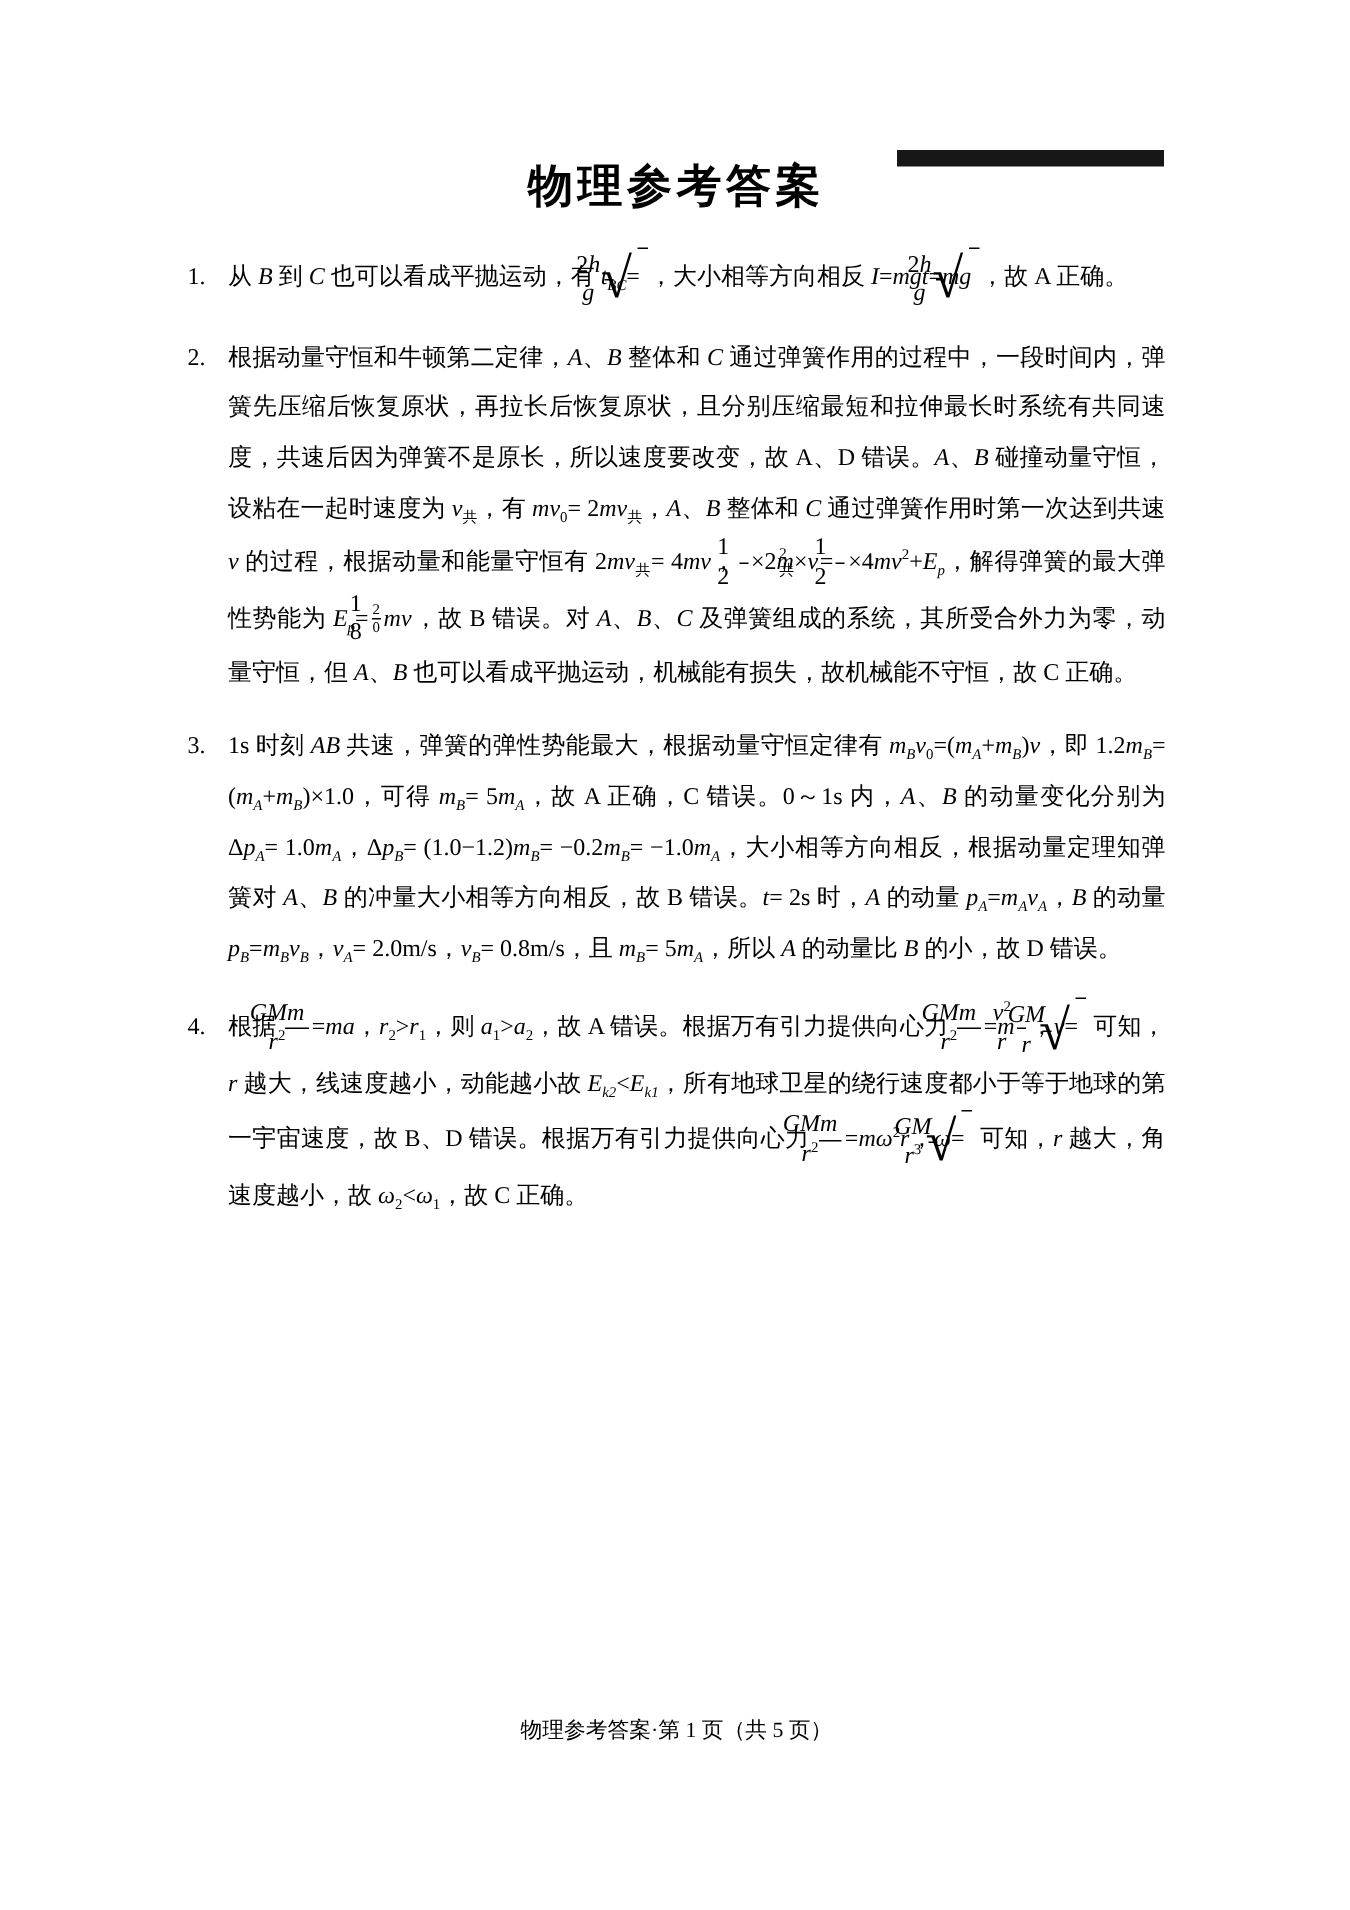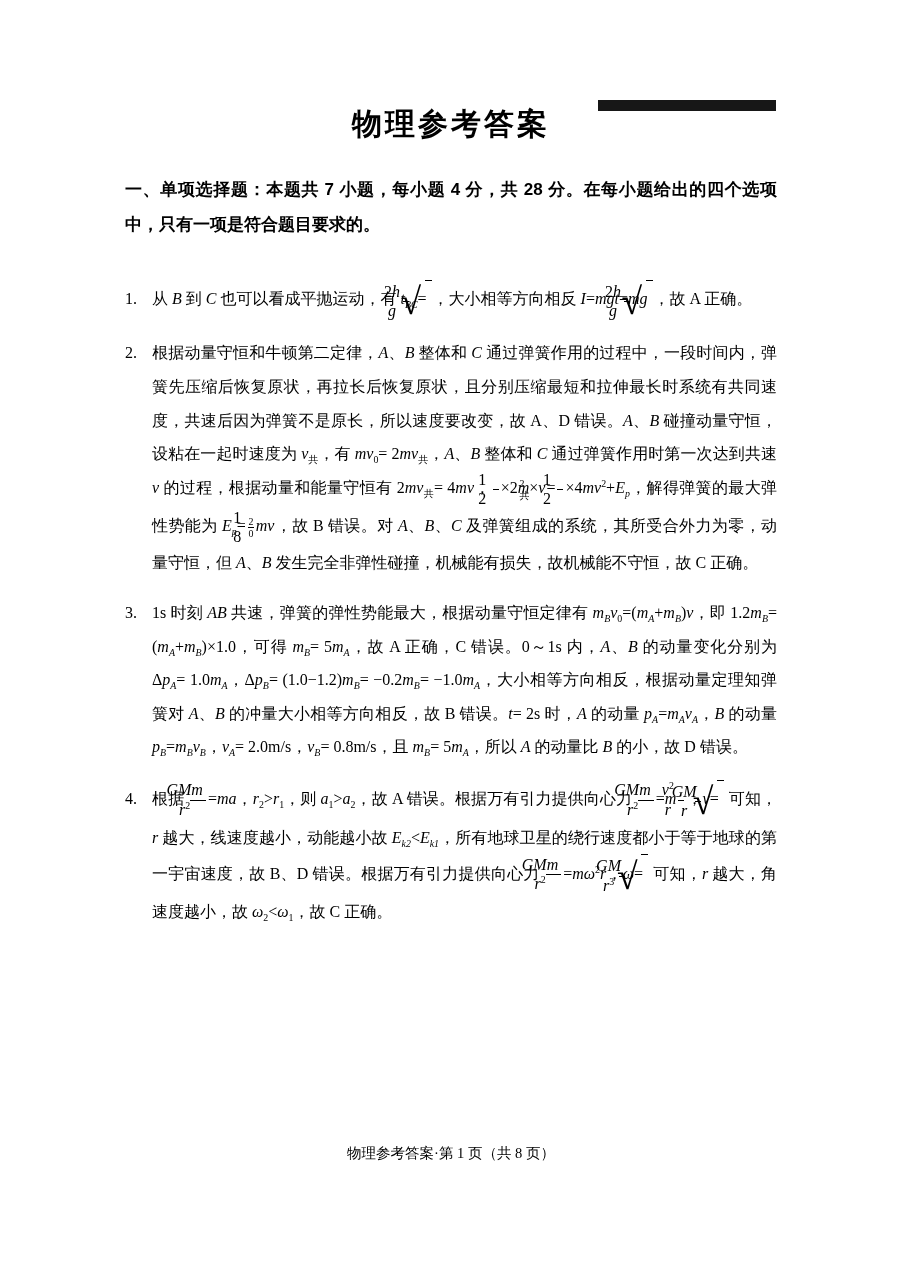--- a/index.html
+++ b/index.html
@@ -67,21 +67,20 @@
 </style>
 </head>
 <body>
 
 <div class="page">
 
   <div class="redaction-bar"></div>
 
   <div class="title">物理参考答案</div>
 
-  <p class="intro">一、单项选择题：本题共 7 小题，每小题 4 分，共 28 分。在每小题给出的四个选项中，只有一项是符合题目要求的。</p>
 
   <table class="answers">
     <colgroup>
         <col style="width:80px">
         <col>
         <col>
         <col>
         <col>
         <col>
         <col>
@@ -101,30 +100,30 @@
           <span class="radicand"><span class="frac"><span class="fn"><span class="mn">2</span><span class="mi">h</span></span><span class="fd"><span class="mi">g</span></span></span></span>
         </span><span class="c">，故 A 正确。</span></span>
   </p>
   <p class="item">
     <span class="no">2.</span><span><span class="c">根据动量守恒和牛顿第二定律，</span><span class="mi">A</span><span class="c">、</span><span class="mi">B</span><span class="c"> 整体和 </span><span class="mi">C</span><span class="c"> 通过弹簧作用的过程中，一段时间内，弹簧先压缩后恢复原状，再拉长后恢复原状，且分别压缩最短和拉伸最长时系统有共同速度，共速后因为弹簧不是原长，所以速度要改变，故 A、D 错误。</span><span class="mi">A</span><span class="c">、</span><span class="mi">B</span><span class="c"> 碰撞动量守恒，设粘在一起时速度为 </span><span class="mi">v</span><sub class="mn">共</sub><span class="c">，有 </span><span class="mi">mv</span><sub class="mn">0</sub><span class="mn">= 2</span><span class="mi">mv</span><sub class="mn">共</sub><span class="c">，</span><span class="mi">A</span><span class="c">、</span><span class="mi">B</span><span class="c"> 整体和 </span><span class="mi">C</span><span class="c"> 通过弹簧作用时第一次达到共速 </span><span class="mi">v</span><span class="c"> 的过程，根据动量和能量守恒有 </span><span class="mn">2</span><span class="mi">mv</span><sub class="mn">共</sub><span class="mn">= 4</span><span class="mi">mv</span><span class="c">，</span><span class="frac"><span class="fn"><span class="mn">1</span></span><span class="fd"><span class="mn">2</span></span></span><span class="mn">×2</span><span class="mi">m</span><span class="mn">×</span><span class="mi">v</span><span class="ss">
           <span class="sp">2</span>
           <span class="sb">共</span>
         </span><span class="mn">=</span><span class="frac"><span class="fn"><span class="mn">1</span></span><span class="fd"><span class="mn">2</span></span></span><span class="mn">×4</span><span class="mi">m</span><span class="mi">v</span><sup class="mn">2</sup><span class="mn">+</span><span class="mi">E</span><sub class="mi">p</sub><span class="c">，解得弹簧的最大弹性势能为 </span><span class="mi">E</span><sub class="mi">p</sub><span class="mn">=</span><span class="frac"><span class="fn"><span class="mn">1</span></span><span class="fd"><span class="mn">8</span></span></span><span class="mi">m</span><span class="mi">v</span><span class="ss">
           <span class="sp">2</span>
           <span class="sb">0</span>
-        </span><span class="c">，故 B 错误。对 </span><span class="mi">A</span><span class="c">、</span><span class="mi">B</span><span class="c">、</span><span class="mi">C</span><span class="c"> 及弹簧组成的系统，其所受合外力为零，动量守恒，但 </span><span class="mi">A</span><span class="c">、</span><span class="mi">B</span><span class="c"> 发生完全非弹性碰撞，机械能有损失，故机械能不守恒，故 C 正确。</span></span>
+        </span><span class="c">，故 B 错误。对 </span><span class="mi">A</span><span class="c">、</span><span class="mi">B</span><span class="c">、</span><span class="mi">C</span><span class="c"> 及弹簧组成的系统，其所受合外力为零，动量守恒，但 </span><span class="mi">A</span><span class="c">、</span><span class="mi">B</span><span class="c"> 也可以看成平抛运动，机械能有损失，故机械能不守恒，故 C 正确。</span></span>
   </p>
   <p class="item">
     <span class="no">3.</span><span><span class="c">1s 时刻 </span><span class="mi">AB</span><span class="c"> 共速，弹簧的弹性势能最大，根据动量守恒定律有 </span><span class="mi">m</span><sub class="mi">B</sub><span class="mi">v</span><sub class="mn">0</sub><span class="mn">=(</span><span class="mi">m</span><sub class="mi">A</sub><span class="mn">+</span><span class="mi">m</span><sub class="mi">B</sub><span class="mn">)</span><span class="mi">v</span><span class="c">，即 </span><span class="mn">1.2</span><span class="mi">m</span><sub class="mi">B</sub><span class="mn">=(</span><span class="mi">m</span><sub class="mi">A</sub><span class="mn">+</span><span class="mi">m</span><sub class="mi">B</sub><span class="mn">)×1.0</span><span class="c">，可得 </span><span class="mi">m</span><sub class="mi">B</sub><span class="mn">= 5</span><span class="mi">m</span><sub class="mi">A</sub><span class="c">，故 A 正确，C 错误。0～1s 内，</span><span class="mi">A</span><span class="c">、</span><span class="mi">B</span><span class="c"> 的动量变化分别为 </span><span class="mn">Δ</span><span class="mi">p</span><sub class="mi">A</sub><span class="mn">= 1.0</span><span class="mi">m</span><sub class="mi">A</sub><span class="c">，</span><span class="mn">Δ</span><span class="mi">p</span><sub class="mi">B</sub><span class="mn">= (1.0−1.2)</span><span class="mi">m</span><sub class="mi">B</sub><span class="mn">= −0.2</span><span class="mi">m</span><sub class="mi">B</sub><span class="mn">= −1.0</span><span class="mi">m</span><sub class="mi">A</sub><span class="c">，大小相等方向相反，根据动量定理知弹簧对 </span><span class="mi">A</span><span class="c">、</span><span class="mi">B</span><span class="c"> 的冲量大小相等方向相反，故 B 错误。</span><span class="mi">t</span><span class="mn">= 2s</span><span class="c"> 时，</span><span class="mi">A</span><span class="c"> 的动量 </span><span class="mi">p</span><sub class="mi">A</sub><span class="mn">=</span><span class="mi">m</span><sub class="mi">A</sub><span class="mi">v</span><sub class="mi">A</sub><span class="c">，</span><span class="mi">B</span><span class="c"> 的动量 </span><span class="mi">p</span><sub class="mi">B</sub><span class="mn">=</span><span class="mi">m</span><sub class="mi">B</sub><span class="mi">v</span><sub class="mi">B</sub><span class="c">，</span><span class="mi">v</span><sub class="mi">A</sub><span class="mn">= 2.0m/s</span><span class="c">，</span><span class="mi">v</span><sub class="mi">B</sub><span class="mn">= 0.8m/s</span><span class="c">，且 </span><span class="mi">m</span><sub class="mi">B</sub><span class="mn">= 5</span><span class="mi">m</span><sub class="mi">A</sub><span class="c">，所以 </span><span class="mi">A</span><span class="c"> 的动量比 </span><span class="mi">B</span><span class="c"> 的小，故 D 错误。</span></span>
   </p>
   <p class="item">
     <span class="no">4.</span><span><span class="c">根据 </span><span class="frac"><span class="fn"><span class="mi">GMm</span></span><span class="fd"><span class="mi">r</span><sup class="mn">2</sup></span></span><span class="mn">=</span><span class="mi">ma</span><span class="c">，</span><span class="mi">r</span><sub class="mn">2</sub><span class="mn">&gt;</span><span class="mi">r</span><sub class="mn">1</sub><span class="c">，则 </span><span class="mi">a</span><sub class="mn">1</sub><span class="mn">&gt;</span><span class="mi">a</span><sub class="mn">2</sub><span class="c">，故 A 错误。根据万有引力提供向心力 </span><span class="frac"><span class="fn"><span class="mi">GMm</span></span><span class="fd"><span class="mi">r</span><sup class="mn">2</sup></span></span><span class="mn">=</span><span class="mi">m</span><span class="frac"><span class="fn"><span class="mi">v</span><sup class="mn">2</sup></span><span class="fd"><span class="mi">r</span></span></span><span class="c">，</span><span class="mi">v</span><span class="mn">=</span><span class="sqrt">
           <span class="rad">√</span>
           <span class="radicand"><span class="frac"><span class="fn"><span class="mi">GM</span></span><span class="fd"><span class="mi">r</span></span></span></span>
         </span><span class="c"> 可知，</span><span class="mi">r</span><span class="c"> 越大，线速度越小，动能越小故 </span><span class="mi">E</span><sub class="mi">k2</sub><span class="mn">&lt;</span><span class="mi">E</span><sub class="mi">k1</sub><span class="c">，所有地球卫星的绕行速度都小于等于地球的第一宇宙速度，故 B、D 错误。根据万有引力提供向心力 </span><span class="frac"><span class="fn"><span class="mi">GMm</span></span><span class="fd"><span class="mi">r</span><sup class="mn">2</sup></span></span><span class="mn">=</span><span class="mi">m</span><span class="mi">ω</span><sup class="mn">2</sup><span class="mi">r</span><span class="c">，</span><span class="mi">ω</span><span class="mn">=</span><span class="sqrt">
           <span class="rad">√</span>
           <span class="radicand"><span class="frac"><span class="fn"><span class="mi">GM</span></span><span class="fd"><span class="mi">r</span><sup class="mn">3</sup></span></span></span>
         </span><span class="c"> 可知，</span><span class="mi">r</span><span class="c"> 越大，角速度越小，故 </span><span class="mi">ω</span><sub class="mn">2</sub><span class="mn">&lt;</span><span class="mi">ω</span><sub class="mn">1</sub><span class="c">，故 C 正确。</span></span>
   </p>
 
-  <div class="footer">物理参考答案·第 1 页（共 8 页）</div>
+  <div class="footer">物理参考答案·第 1 页（共 5 页）</div>
 
 </div>
 
 </body></html>

